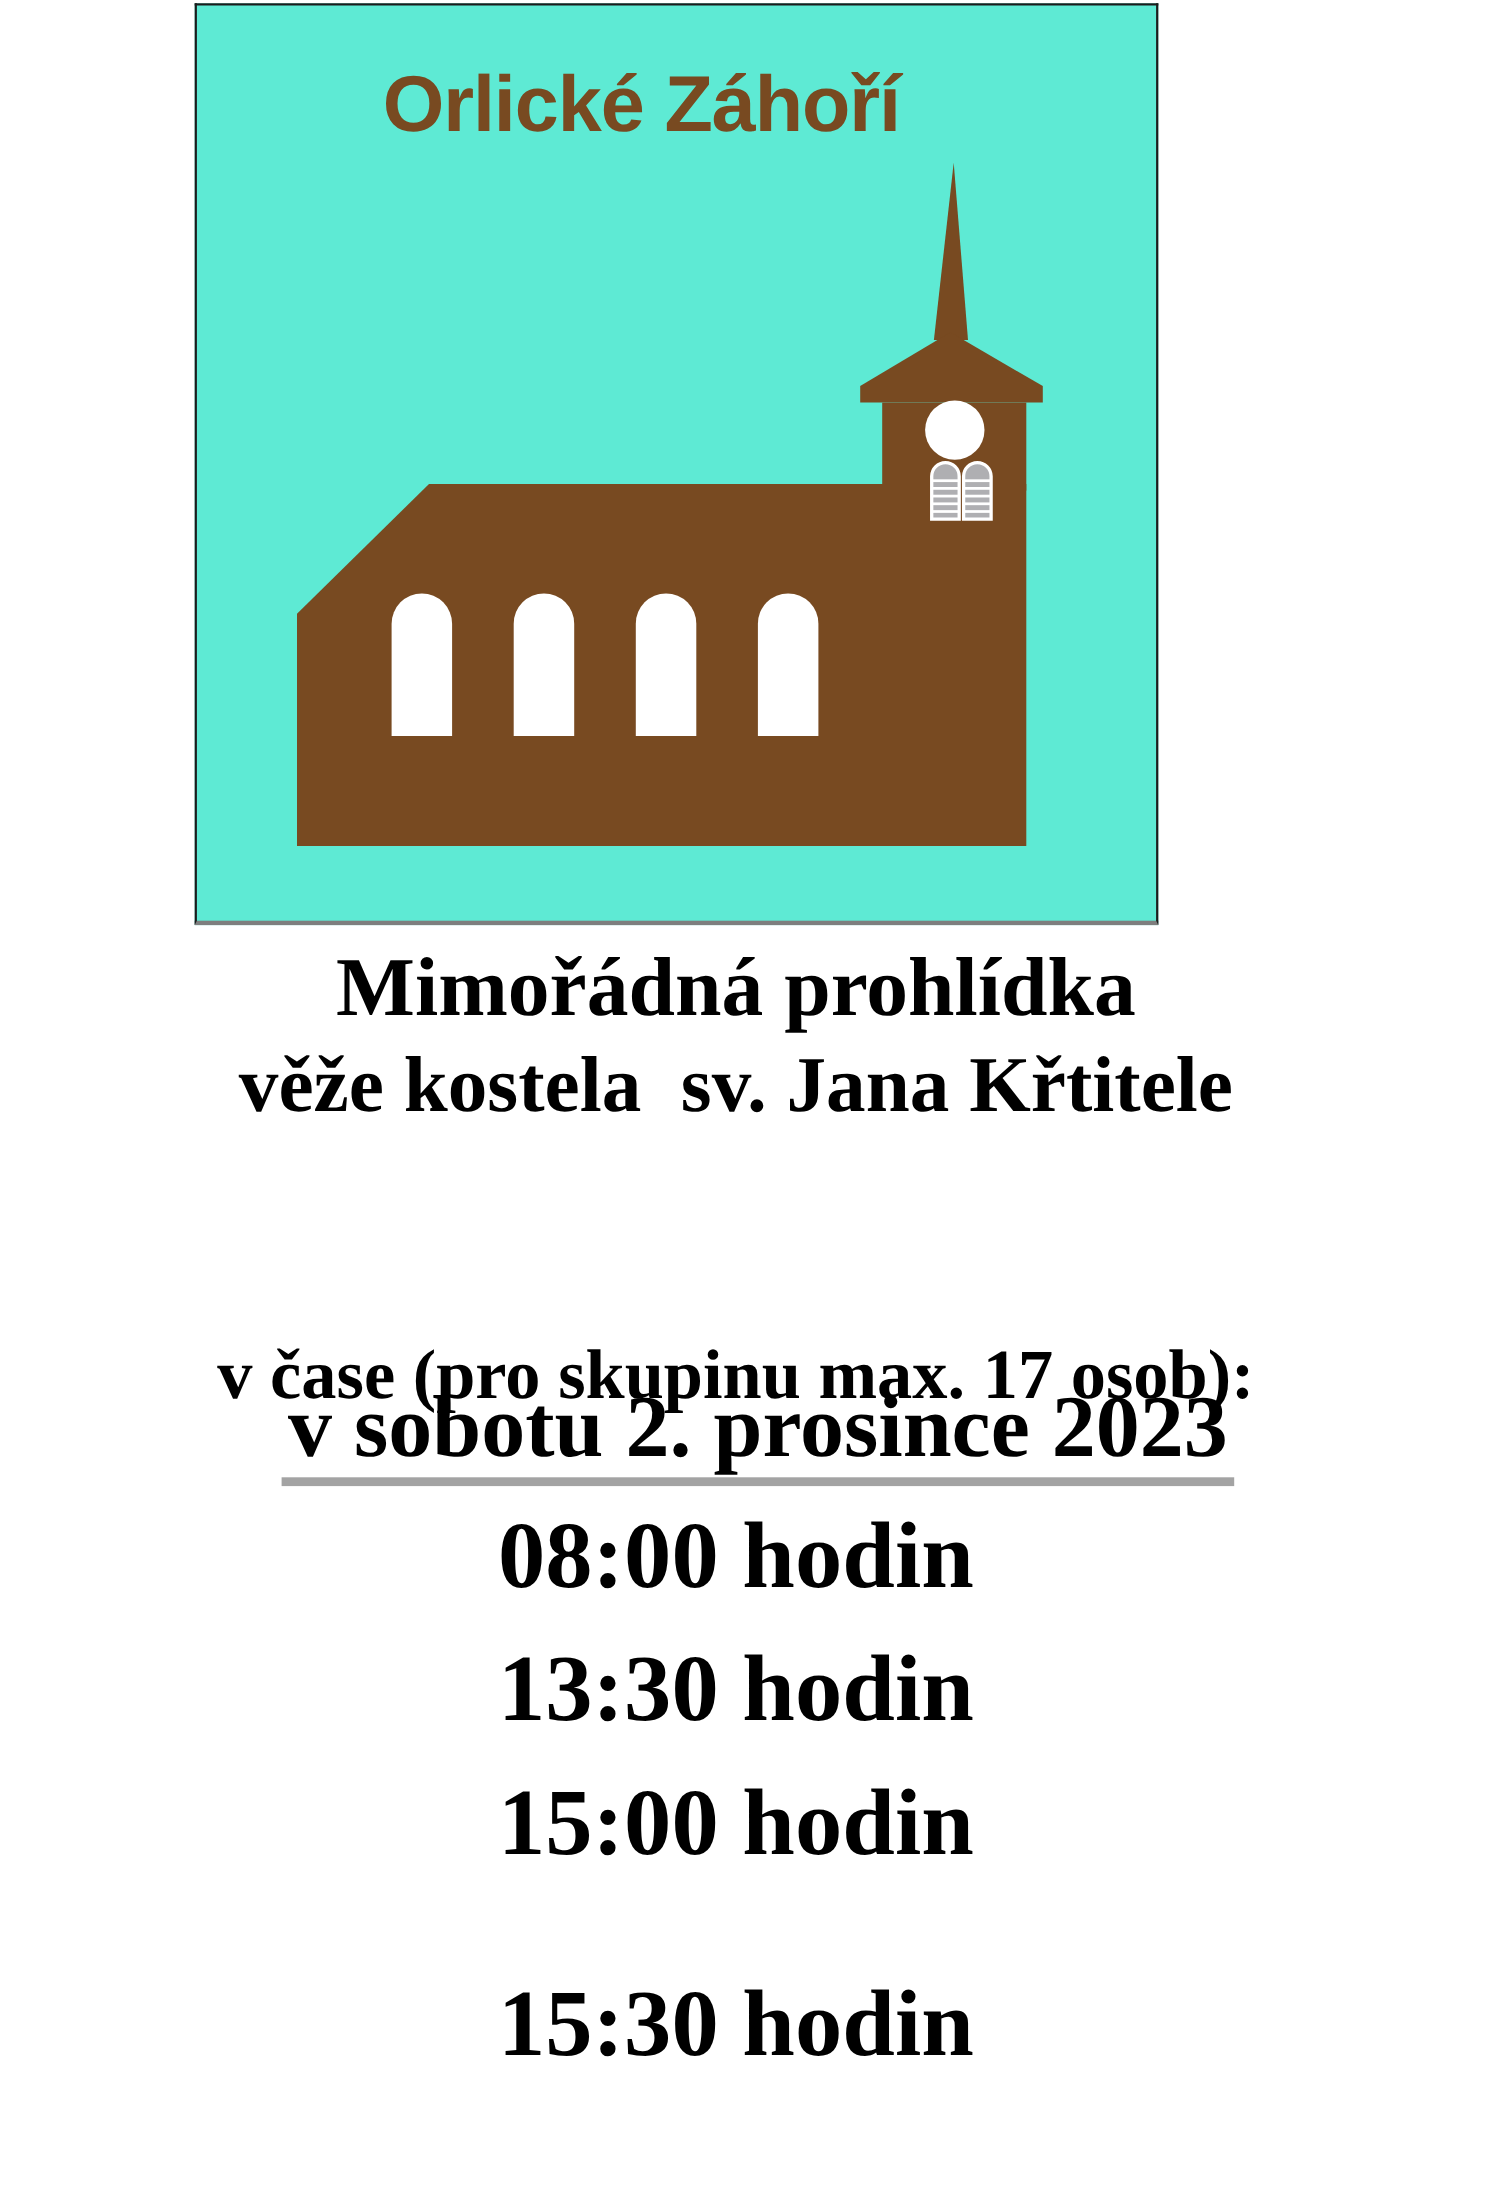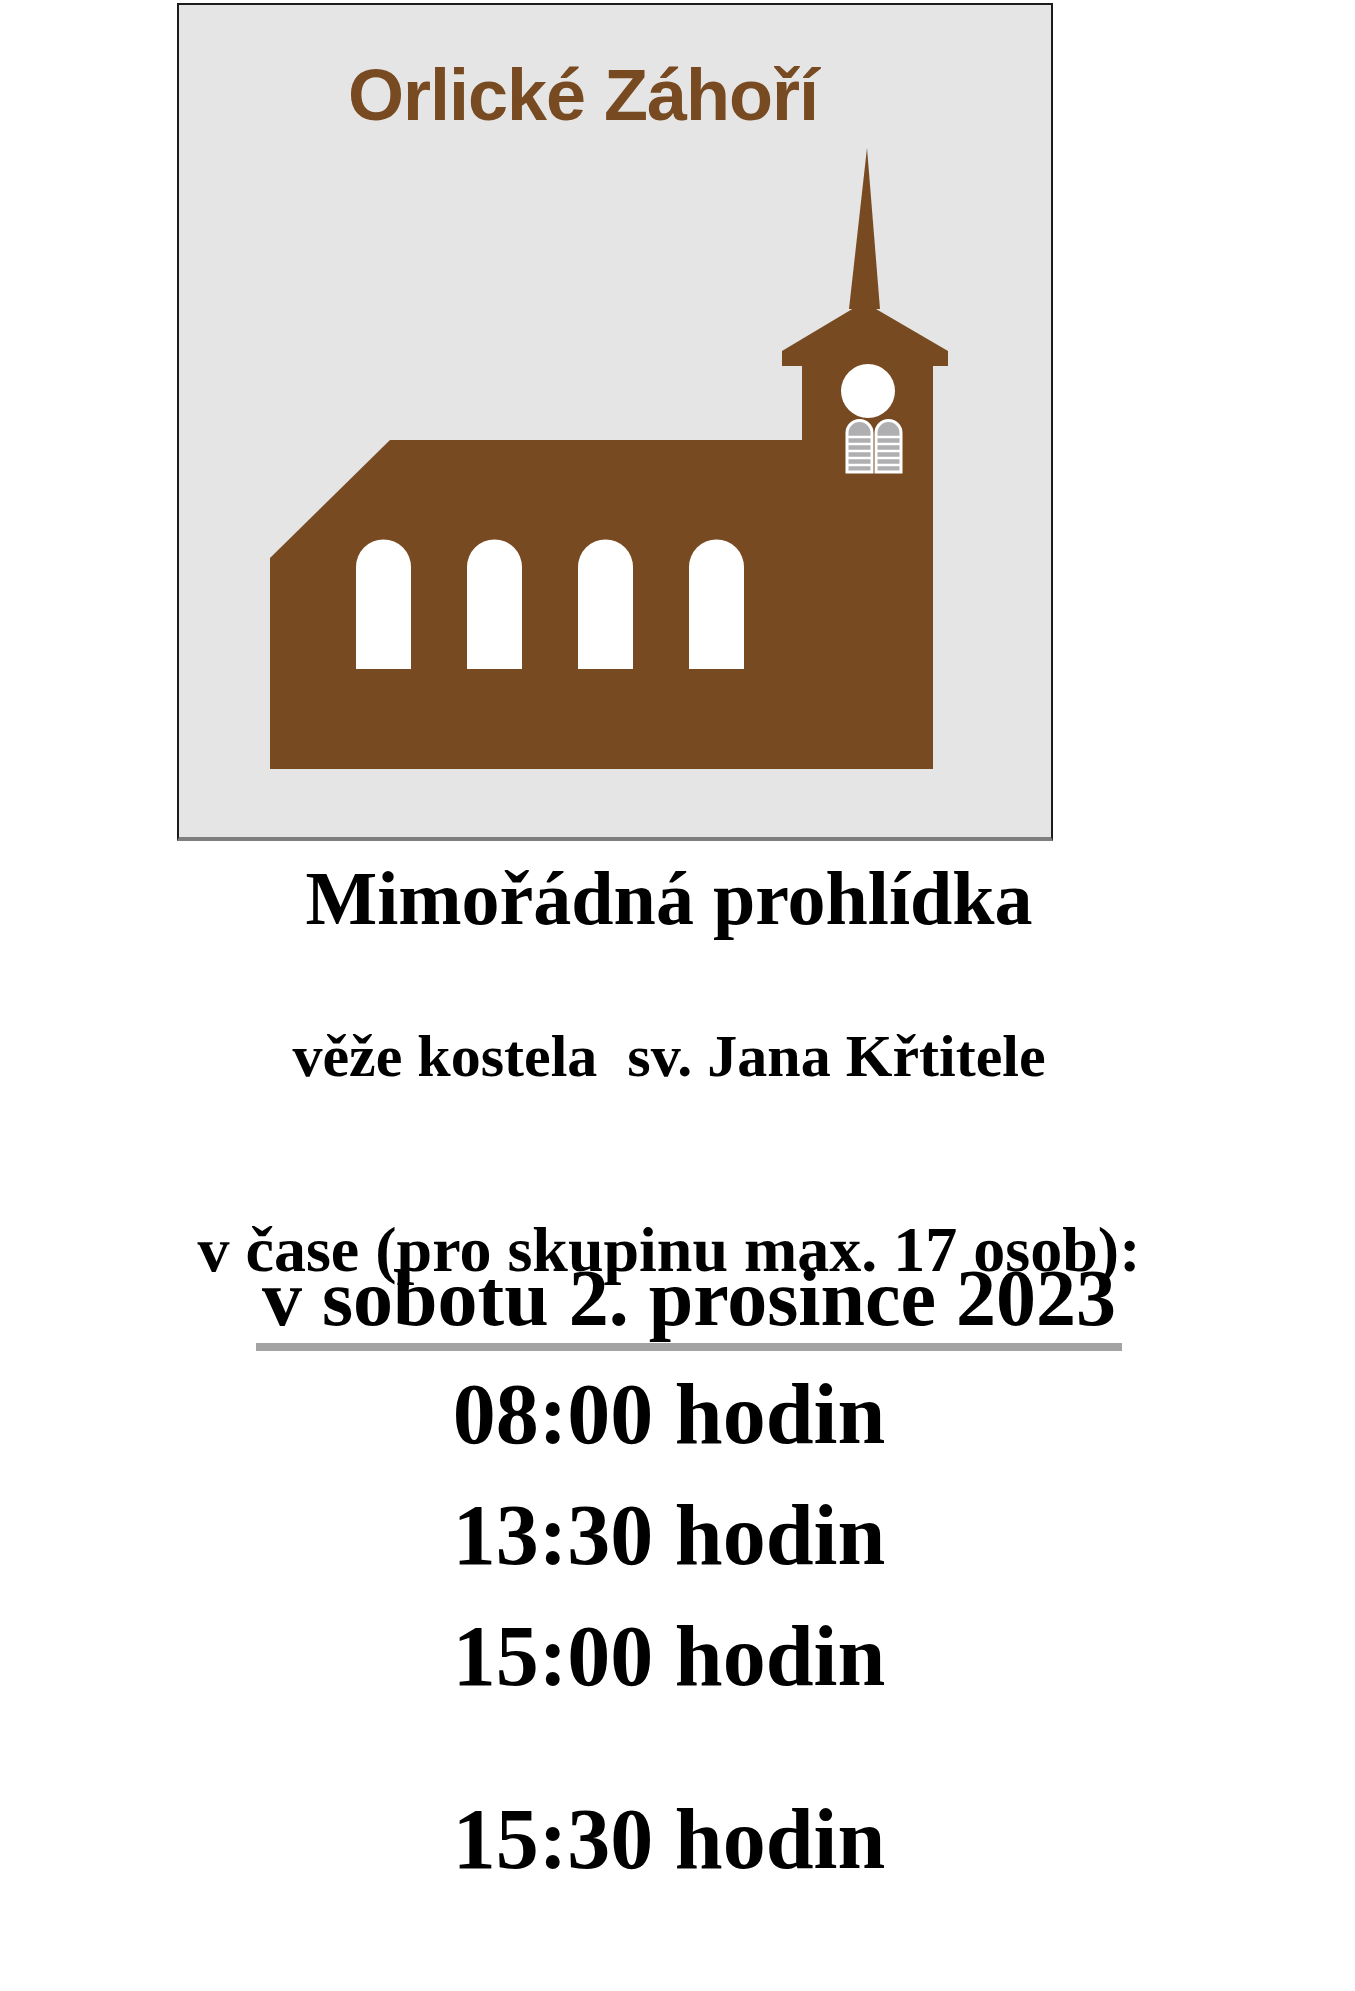--- a/index.html
+++ b/index.html
@@ -4,37 +4,37 @@
 <style>
   html,body{margin:0;padding:0;}
   body{
     width:1355px;height:1991px;position:relative;background:#ffffff;
     font-family:"Liberation Serif","DejaVu Serif",serif;color:#000;
     overflow:hidden;
   }
   
   .frame{
     position:absolute;left:177px;top:3px;width:872px;height:832px;
-    border:2px solid #1c1c1c;border-bottom:4px solid #7e7e7e;background:#e5e5e5;
+    border:2px solid #1c1c1c;border-bottom:4px solid #7e7e7e;background:#5eead4;
   }
   .municipality{
     position:absolute;left:0;top:54px;width:100%;text-align:center;
     transform:translateX(-32px);
     font-family:"Liberation Sans","DejaVu Sans",sans-serif;
     font-weight:bold;font-size:72px;letter-spacing:-1px;color:#784A21;
     line-height:1;white-space:nowrap;
   }
   .church-svg{position:absolute;left:81px;top:135px;}
   
   .txt{
     position:absolute;left:0;width:1250px;text-align:center;line-height:1;
     font-weight:bold;white-space:pre-wrap;padding-left:44px;
   }
   .h1{top:860px;font-size:76px;}
-  .h2{top:1026px;font-size:60px;}
+  .h2{top:950px;font-size:72px;}
   .date-wrap{top:1178px;font-size:80px;}
   .date-wrap span{
     display:inline-block;border-bottom:8px solid #a3a3a3;padding:0 6px 5px 6px;
   }
   .note{top:1218px;font-size:64px;}
   .time{font-size:86px;}
   .t0{top:1371px;} .t1{top:1492px;} .t2{top:1613px;text-align:center;} .t3{top:1796px;}
 </style>
 </head>
 <body>

